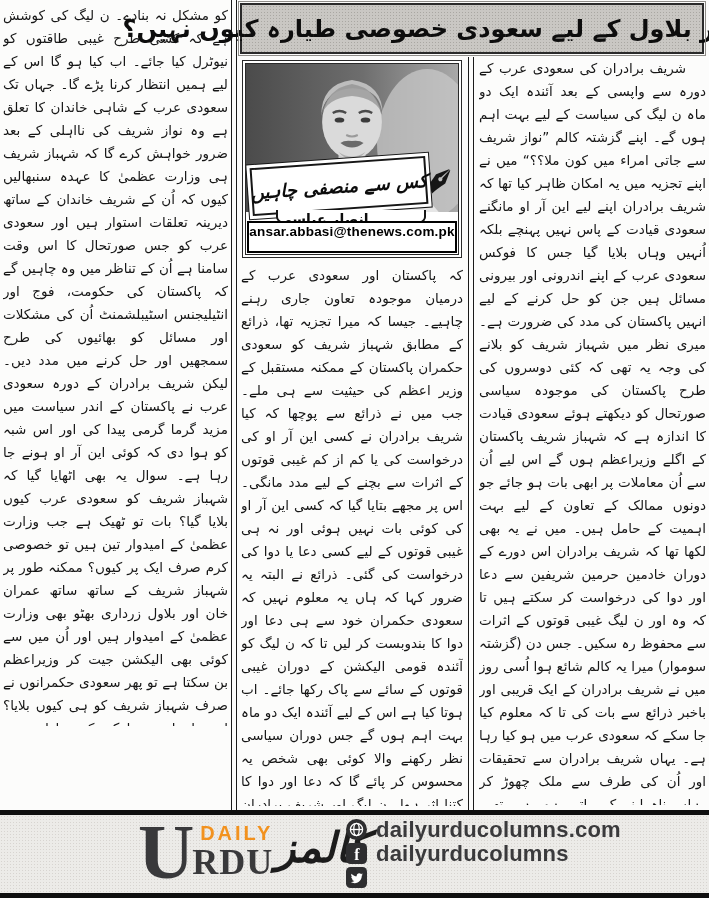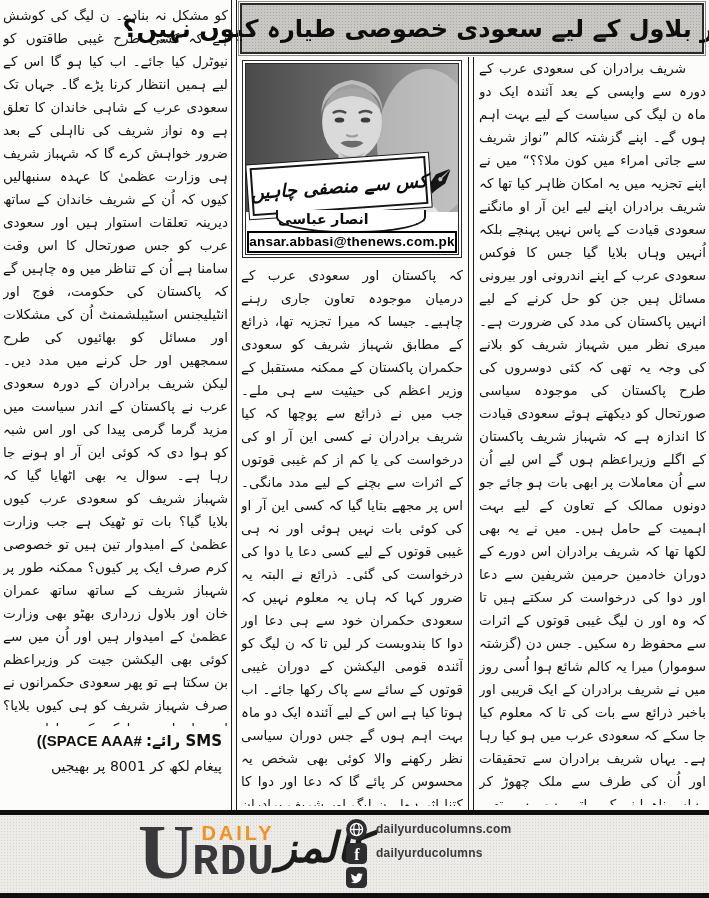--- a/index.html
+++ b/index.html
@@ -54,62 +54,55 @@
   }
   .ribbon-text{font-size:18px;font-weight:bold;font-style:italic;white-space:nowrap;color:#0c0c0c;}
   .pen{position:absolute;right:0px;top:96px;font-size:42px;line-height:1;color:#161616;transform:rotate(-45deg);}
   .name-strip{
     position:absolute;left:30px;top:146px;width:146px;height:21px;
     background:#fff;border:2px solid #161616;border-top:none;
     border-radius:0 0 45% 45% / 0 0 70% 70%;
     text-align:left;font-size:14px;font-weight:bold;line-height:19px;color:#0c0c0c;
   }
   .email-box{
-    position:absolute;left:1px;right:1px;bottom:1px;height:22px;
+    position:absolute;left:1px;right:1px;bottom:1px;height:32px;
     border:2px solid #000;background:#fff;box-sizing:border-box;
     font-family:"Liberation Sans",sans-serif;font-weight:bold;font-size:13.5px;
     text-align:center;line-height:18px;color:#000;letter-spacing:0.2px;
   }
   
   .bar{position:absolute;left:0;width:709px;background:#0f0f0f;}
   .bar-top{top:810px;height:5px;}
   .bar-bottom{top:893px;height:5px;}
   .footer{
     position:absolute;left:0;top:815px;width:709px;height:78px;
     background-color:#ecebe8;
     background-image:radial-gradient(#d7d4d0 0.8px,transparent 0.9px);
     background-size:3px 3px;
   }
   .logo{position:absolute;left:138px;top:2px;display:flex;align-items:flex-start;}
   .logo-u{font-family:"Liberation Serif",serif;font-weight:bold;font-size:78px;line-height:70px;color:#39393b;}
   .logo-stack{display:flex;flex-direction:column;margin-left:-2px;margin-top:6px;text-align:right;}
   .logo-daily{font-family:"Liberation Sans",sans-serif;font-weight:bold;font-size:20px;letter-spacing:3px;color:#f2921f;line-height:20px;}
-  .logo-rdu{font-family:Liberation Mono, monospace;font-weight:bold;font-size:44px;line-height:38px;color:#39393b;letter-spacing:1px;}
+  .logo-rdu{font-family:Liberation Serif, serif;font-weight:bold;font-size:36px;line-height:38px;color:#39393b;letter-spacing:1px;}
   .logo-callig{font-size:42px;font-weight:bold;font-style:italic;color:#1c1c1c;margin-left:2px;margin-top:8px;line-height:46px;}
   .links{position:absolute;left:346px;top:4px;display:flex;flex-direction:column;gap:3px;}
   .link-row{display:flex;align-items:center;gap:9px;height:21px;cursor:pointer;}
   .link-label{
-    font-family:"Liberation Sans",sans-serif;font-weight:bold;font-size:12px;
+    font-family:"Liberation Sans",sans-serif;font-weight:bold;font-size:22px;
     color:#3a3a3c;letter-spacing:0.2px;line-height:21px;
   }
 </style>
 </head>
 <body>
 
 <div class="page">
 
   <div class="col col-left">
     <p class="urdu body-text">کو مشکل نہ بنادے۔ ن لیگ کی کوشش ہے کہ کسی طرح غیبی طاقتوں کو نیوٹرل کیا جائے۔ اب کیا ہو گا اس کے لیے ہمیں انتظار کرنا پڑے گا۔ جہاں تک سعودی عرب کے شاہی خاندان کا تعلق ہے وہ نواز شریف کی نااہلی کے بعد ضرور خواہش کرے گا کہ شہباز شریف ہی وزارت عظمیٰ کا عہدہ سنبھالیں کیوں کہ اُن کے شریف خاندان کے ساتھ دیرینہ تعلقات استوار ہیں اور سعودی عرب کو جس صورتحال کا اس وقت سامنا ہے اُن کے تناظر میں وہ چاہیں گے کہ پاکستان کی حکومت، فوج اور انٹیلیجنس اسٹیبلشمنٹ اُن کی مشکلات اور مسائل کو بھائیوں کی طرح سمجھیں اور حل کرنے میں مدد دیں۔ لیکن شریف برادران کے دورہ سعودی عرب نے پاکستان کے اندر سیاست میں مزید گرما گرمی پیدا کی اور اس شبہ کو ہوا دی کہ کوئی این آر او ہونے جا رہا ہے۔ سوال یہ بھی اٹھایا گیا کہ شہباز شریف کو سعودی عرب کیوں بلایا گیا؟ بات تو ٹھیک ہے جب وزارت عظمیٰ کے امیدوار تین ہیں تو خصوصی کرم صرف ایک پر کیوں؟ ممکنہ طور پر شہباز شریف کے ساتھ ساتھ عمران خان اور بلاول زرداری بھٹو بھی وزارت عظمیٰ کے امیدوار ہیں اور اُن میں سے کوئی بھی الیکشن جیت کر وزیراعظم بن سکتا ہے تو پھر سعودی حکمرانوں نے صرف شہباز شریف کو ہی کیوں بلایا؟ اس امتیازی سلوک کے تناظر میں مطالبہ تو بنتا ہے کہ سعودی عرب دو مزید خصوصی طیارے پاکستان بھجوا کر عمران خان اور بلاول زرداری کو بھی سعودی عرب کا دورہ کروائیں۔</p>
-    <div class="sms">
-      <div class="sms-line1" dir="rtl">
-        <span class="u">SMS رائے:</span>
-        <span dir="ltr">((SPACE AAA#</span>
-      </div>
-      <div class="sms-line2 urdu">پیغام لکھ کر 8001 پر بھیجیں</div>
-    </div>
   </div>
 
   <div class="vsep vsep-left"></div>
 
   <div class="headline-box">
     <div class="headline urdu">عمران اور بلاول کے لیے سعودی خصوصی طیارہ کیوں نہیں؟</div>
   </div>
 
   <div class="author-box">
     <div class="author-inner">

